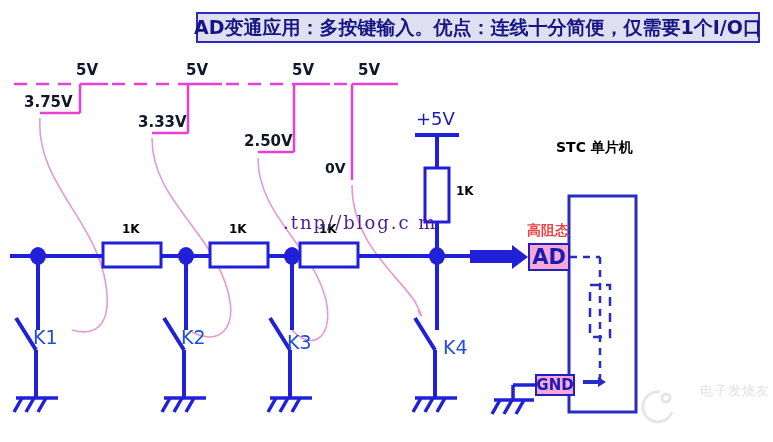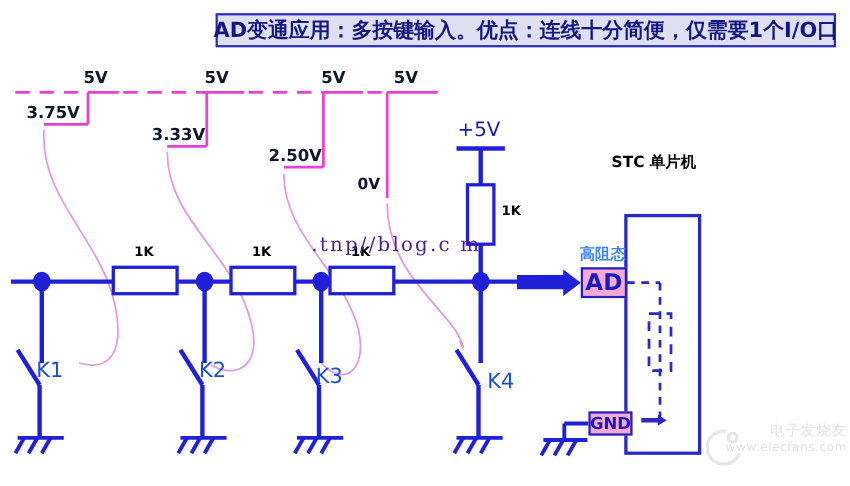--- a/index.html
+++ b/index.html
@@ -59,21 +59,21 @@
     color: #000000;
     font-size: 12px;
     font-weight: bold;
   }
   .sw-label {
     color: #1d4ed8;
     font-size: 19px;
     font-weight: normal;
   }
   .blue-label {
-    color: #3b82f6;
+    color: #ef4444;
     font-size: 14px;
     font-weight: bold;
   }
   .mcu-title {
     color: #000000;
     font-size: 14px;
     font-weight: bold;
   }
   .pin-label {
     position: absolute;
@@ -326,16 +326,15 @@
   <div class="lbl mcu-title" style="left:556px; top:139px;">STC 单片机</div>
 
   <div class="lbl blue-label" style="left:527px; top:222px;">高阻态</div>
 
   <div class="pin-label" id="pin-ad">AD</div>
   <div class="pin-label" id="pin-gnd">GND</div>
 
   <div class="watermark-center">.tnp//blog.c m</div>
   <div class="watermark-brand">
     <div class="wm-cn">电子发烧友</div>
-    <div class="wm-url">www.elecfans.com</div>
   </div>
 
 </div>
 
 </body></html>

